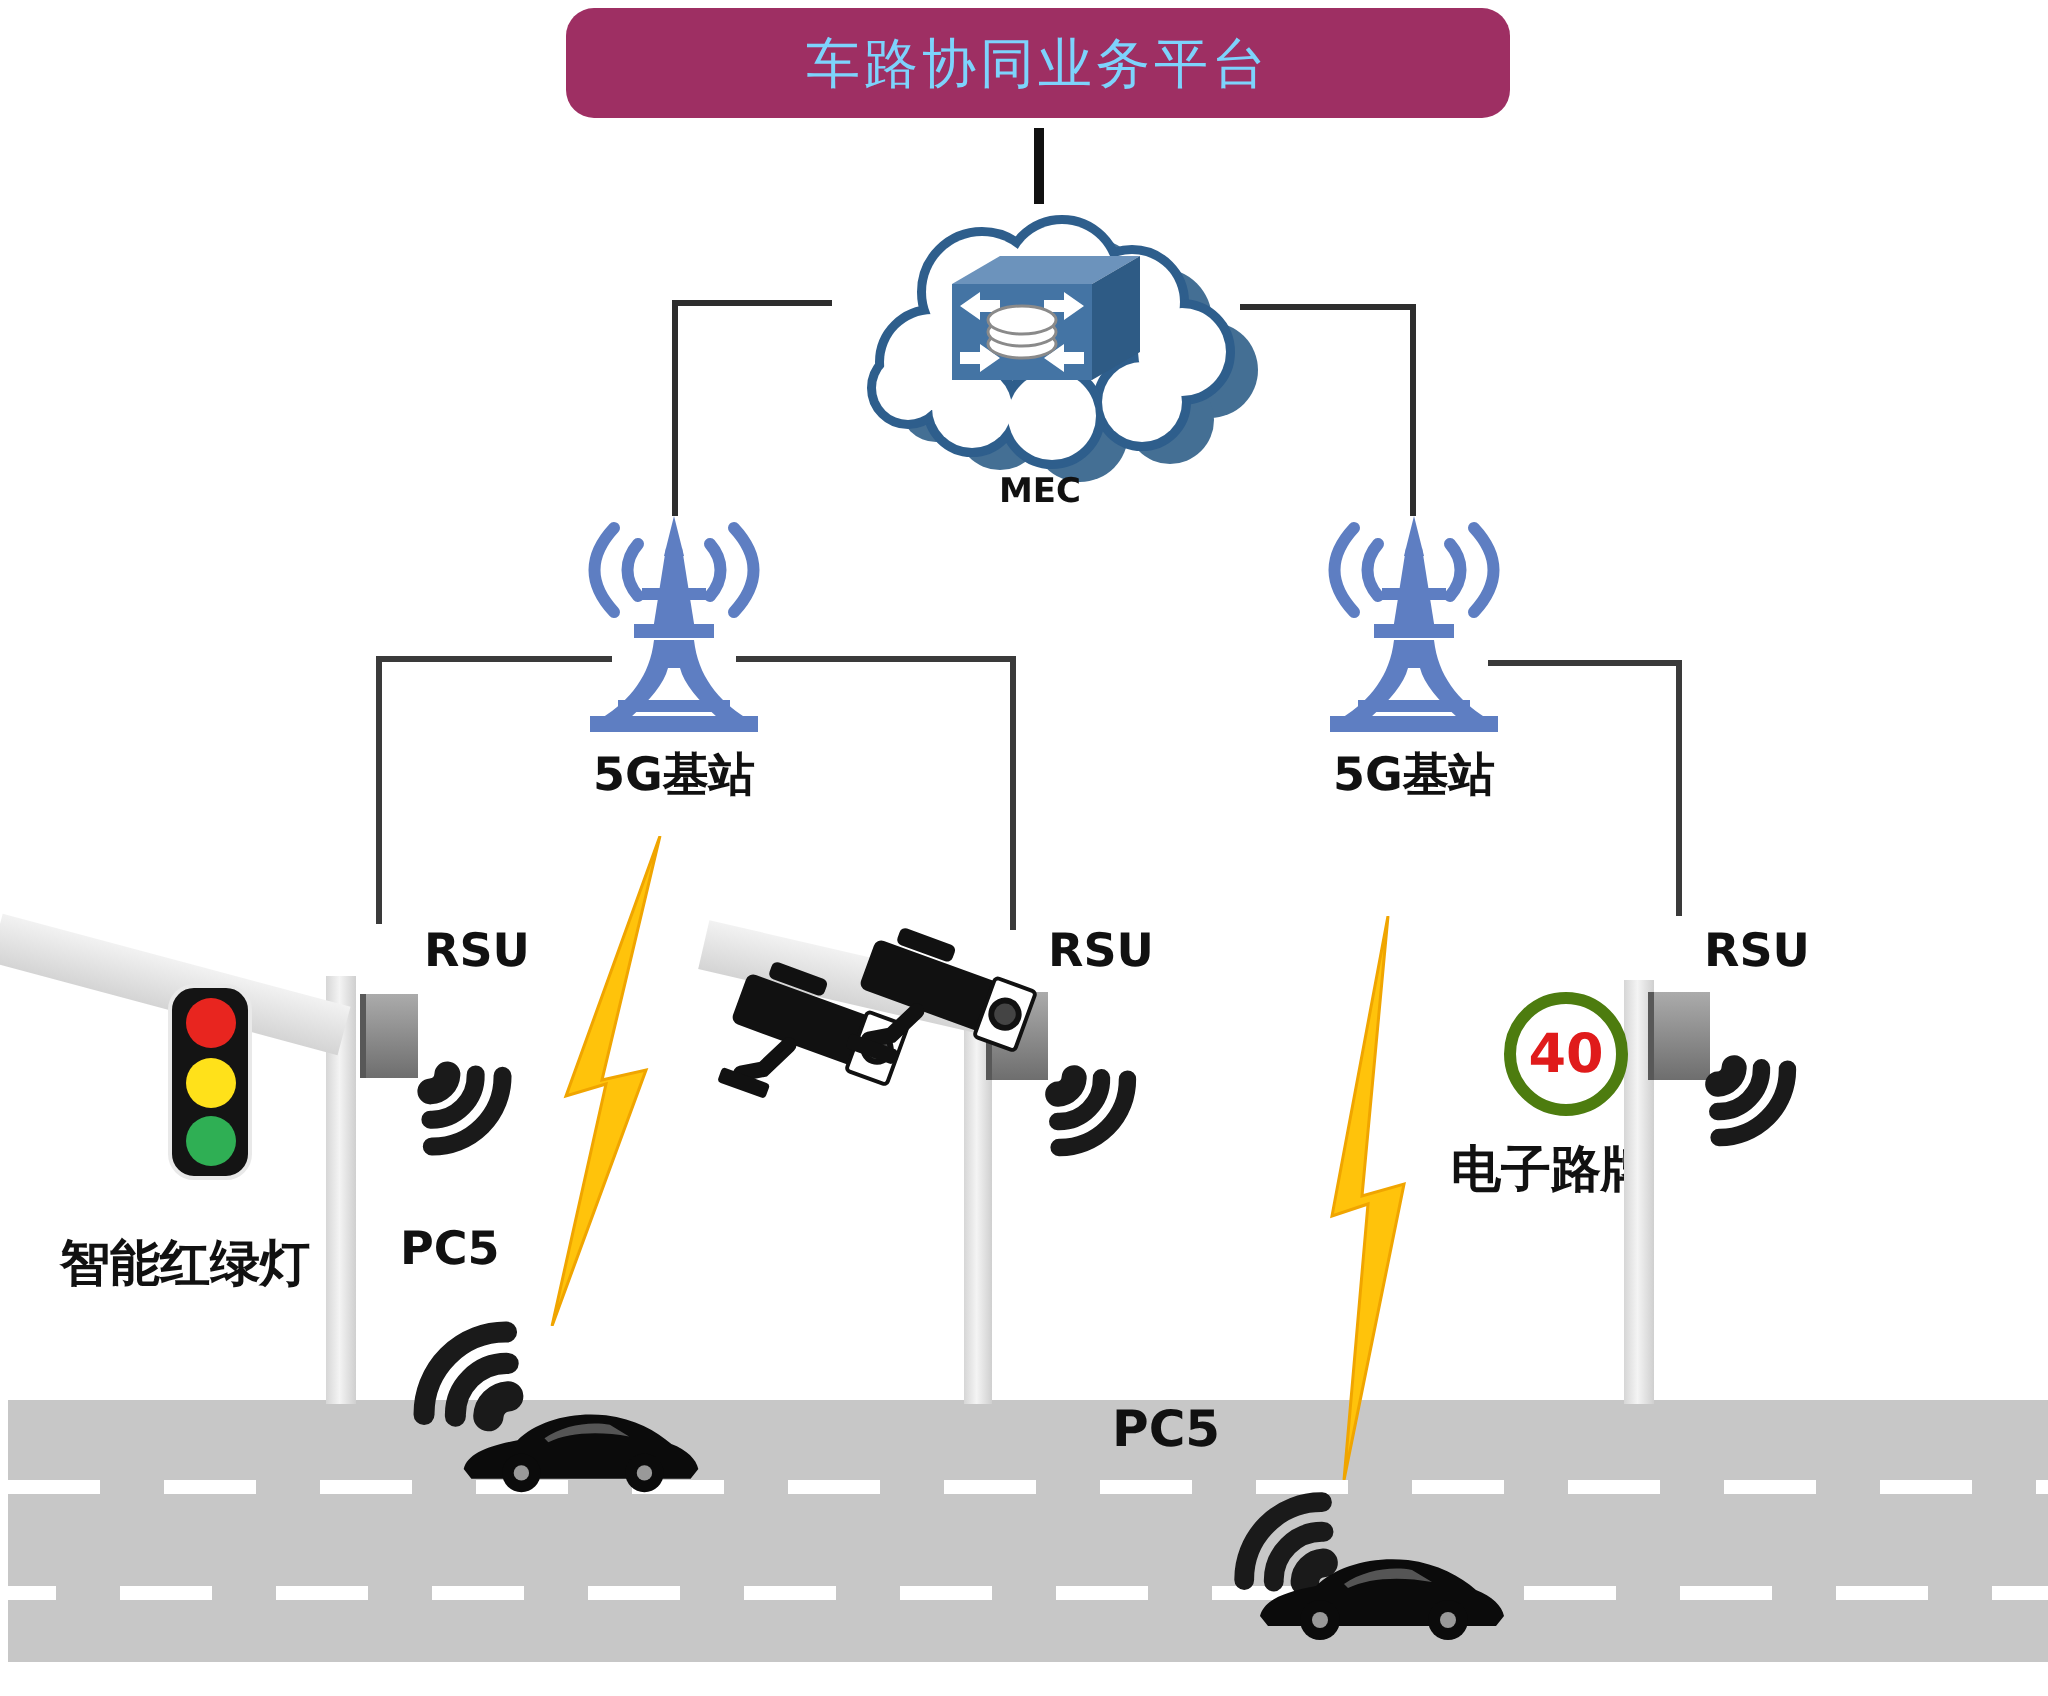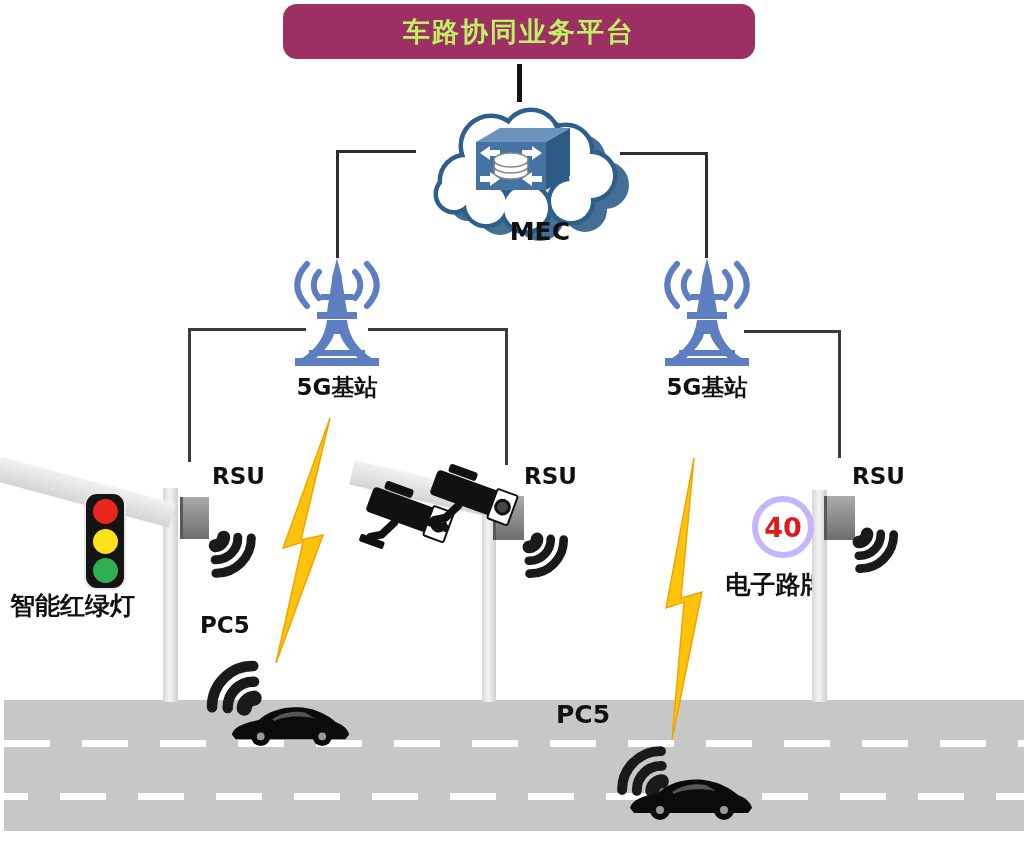--- a/index.html
+++ b/index.html
@@ -3,38 +3,38 @@
 <meta charset="utf-8">
 <style>
   html,body{margin:0;padding:0;background:#fff;}
   #stage{position:relative;width:1024px;height:848px;background:#ffffff;overflow:hidden;
          font-family:"DejaVu Sans","Liberation Sans",sans-serif;color:#1a1a1a;}
   .abs{position:absolute;}
   .lbl{font-weight:bold;color:#111;white-space:nowrap;}
   
   .banner{left:283px;top:4px;width:472px;height:55px;background:#9E2F63;border-radius:14px;
           display:flex;align-items:center;justify-content:center;}
-  .banner span{color:#bef264;font-size:27px;font-weight:bold;letter-spacing:2px;}
+  .banner span{color:#7dd3fc;font-size:27px;font-weight:normal;letter-spacing:2px;}
   
   .hline{background:#2e2e2e;height:3px;}
   .vline{background:#2e2e2e;width:3px;}
   .thick{background:#111;}
   
   .pole{width:15px;background:linear-gradient(90deg,#d6d6d6,#f4f4f4 45%,#cfcfcf);z-index:3;}
   .beam{height:25px;background:linear-gradient(#f2f2f2,#d4d4d4);z-index:4;}
   .rsu-box{background:linear-gradient(180deg,#ababab,#6e6e6e);border-left:3px solid #585858;z-index:5;}
   
   .wifi{z-index:6;}
   
   .tl{left:84px;top:492px;width:38px;height:94px;background:#141414;border-radius:13px;
       border:2px solid #e9e9e9;display:flex;flex-direction:column;align-items:center;
       justify-content:space-evenly;z-index:6;}
   .tl .b{width:25px;height:25px;border-radius:50%;}
   
-  .sign{left:752px;top:496px;width:50px;height:50px;background:#fff;border:6px solid #c4b5fd;
+  .sign{left:752px;top:496px;width:50px;height:50px;background:#fff;border:6px solid #4d7c0f;
         border-radius:50%;display:flex;align-items:center;justify-content:center;z-index:6;}
   .sign span{color:#E01B1B;font-weight:bold;font-size:27px;}
   
   .road{left:4px;top:700px;width:1020px;height:131px;background:#C7C7C7;overflow:hidden;z-index:1;}
   .lane{position:absolute;height:7px;left:0;right:0;
         background:repeating-linear-gradient(90deg,#fff 0,#fff 46px,transparent 46px,transparent 78px);}
   .z6{z-index:6;} .z7{z-index:7;}
 </style>
 </head>
 <body>
@@ -97,21 +97,21 @@
         <path d="M22,52 L24,52 L24,48 L34,55 L24,62 L24,58 L14,58 L14,52 Z" transform="translate(-2,0)"></path>
         <path d="M64,52 L62,52 L62,48 L52,55 L62,62 L62,58 L72,58 L72,52 Z" transform="translate(2,0)"></path>
       </g>
       <g fill="#ffffff" stroke="#8a8a8a" stroke-width="1.5">
         <ellipse cx="43" cy="48" rx="17" ry="7"></ellipse>
         <ellipse cx="43" cy="42" rx="17" ry="7"></ellipse>
         <ellipse cx="43" cy="36" rx="17" ry="7"></ellipse>
       </g>
     </g>
   </svg>
-  <div class="abs lbl" style="left:470px;top:217px;width:100px;text-align:right;font-size:25px;">MEC</div>
+  <div class="abs lbl" style="left:470px;top:236px;width:100px;text-align:center;font-size:17px;">MEC</div>
 
   <svg class="abs" style="left:277px;top:254px;" width="120" height="118" viewBox="0 0 120 118">
     <g stroke="#5E7EC2" stroke-width="6" stroke-linecap="round" fill="none">
       <path d="M30,10 C17,24 17,38 30,52"></path>
         <path d="M42,18 C35,26 35,36 42,44"></path>
       <path d="M90,10 C103,24 103,38 90,52"></path>
         <path d="M78,18 C85,26 85,36 78,44"></path>
     </g>
     <g fill="#5E7EC2">
       <polygon points="60,4 55,24 65,24"></polygon>
@@ -158,21 +158,21 @@
   <div class="abs pole" style="left:163px;top:488px;height:214px;"></div>
   <div class="abs pole" style="left:482px;top:505px;height:197px;width:14px;"></div>
   <div class="abs pole" style="left:812px;top:490px;height:212px;"></div>
 
   <div class="abs beam" style="left:-8px;top:503px;width:180px;transform-origin:100% 50%;transform:rotate(15deg);"></div>
   <div class="abs tl">
     <div class="b" style="background:#E8251F;"></div>
     <div class="b" style="background:#FFE11A;"></div>
     <div class="b" style="background:#2FAF54;"></div>
   </div>
-  <div class="abs lbl" style="left:10px;top:589px;width:145px;text-align:left;font-size:25px;">智能红绿灯</div>
+  <div class="abs lbl" style="left:10px;top:615px;width:145px;text-align:right;font-size:25px;">智能红绿灯</div>
   <div class="abs lbl" style="left:200px;top:612px;font-size:23px;">PC5</div>
 
   <div class="abs rsu-box" style="left:180px;top:497px;width:26px;height:42px;"></div>
   <svg class="abs wifi" style="left:205px;top:527px;transform:rotate(135deg);" width="60" height="60" viewBox="0 0 60 60">
     <g stroke="#1a1a1a" fill="none" stroke-linecap="round">
       <path d="M24,52 A9,9 0 0 1 36,52" stroke-width="13"></path>
       <path d="M14,42 A22,22 0 0 1 46,42" stroke-width="9"></path>
       <path d="M5,32 A35,35 0 0 1 55,32" stroke-width="9"></path>
     </g>
   </svg>

